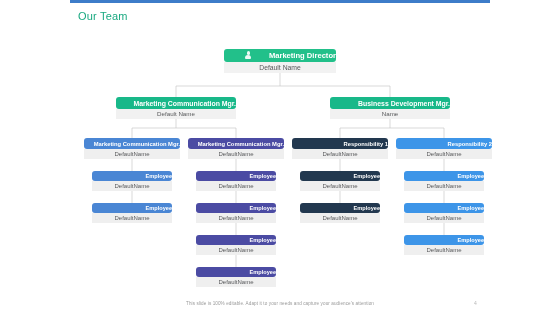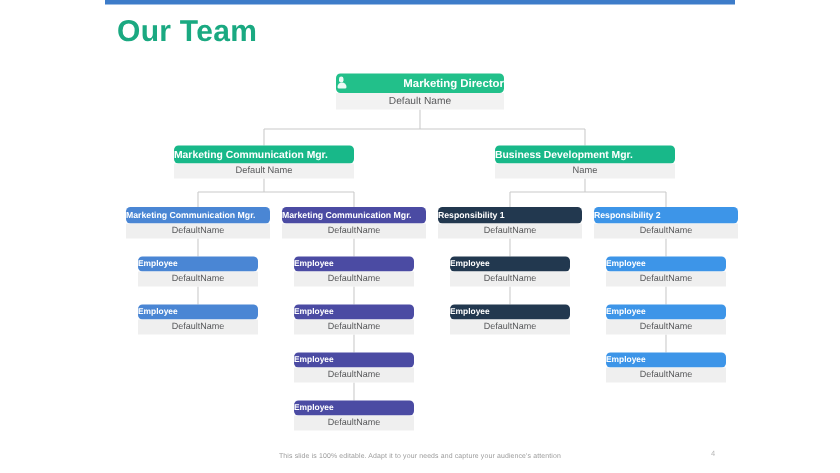--- a/index.html
+++ b/index.html
@@ -32,22 +32,22 @@
     width: 420px;
     height: 3px;
     background: #3d7cc9;
   }
 
   
   .title {
     position: absolute;
     left: 78px;
     top: 10px;
-    font-size: 20px;
-    font-weight: bold;
+    font-size: 11px;
+    font-weight: normal;
     color: #1aa981;
     letter-spacing: 0.2px;
   }
 
   
   #chart {
     position: absolute;
     left: 0;
     top: 0;
     width: 560px;
@@ -67,21 +67,21 @@
     box-sizing: border-box;
   }
   .node .bar {
     box-sizing: border-box;
     width: 100%;
     border-radius: 3px;
     color: #ffffff;
     text-align: center;
     display: flex;
     align-items: center;
-    justify-content: space-between;
+    justify-content: flex-end;
     gap: 17px;
     white-space: nowrap;
     overflow: hidden;
   }
   .node .sub {
     box-sizing: border-box;
     width: 100%;
     background: #efefef;
     color: #58595b;
     text-align: center;

